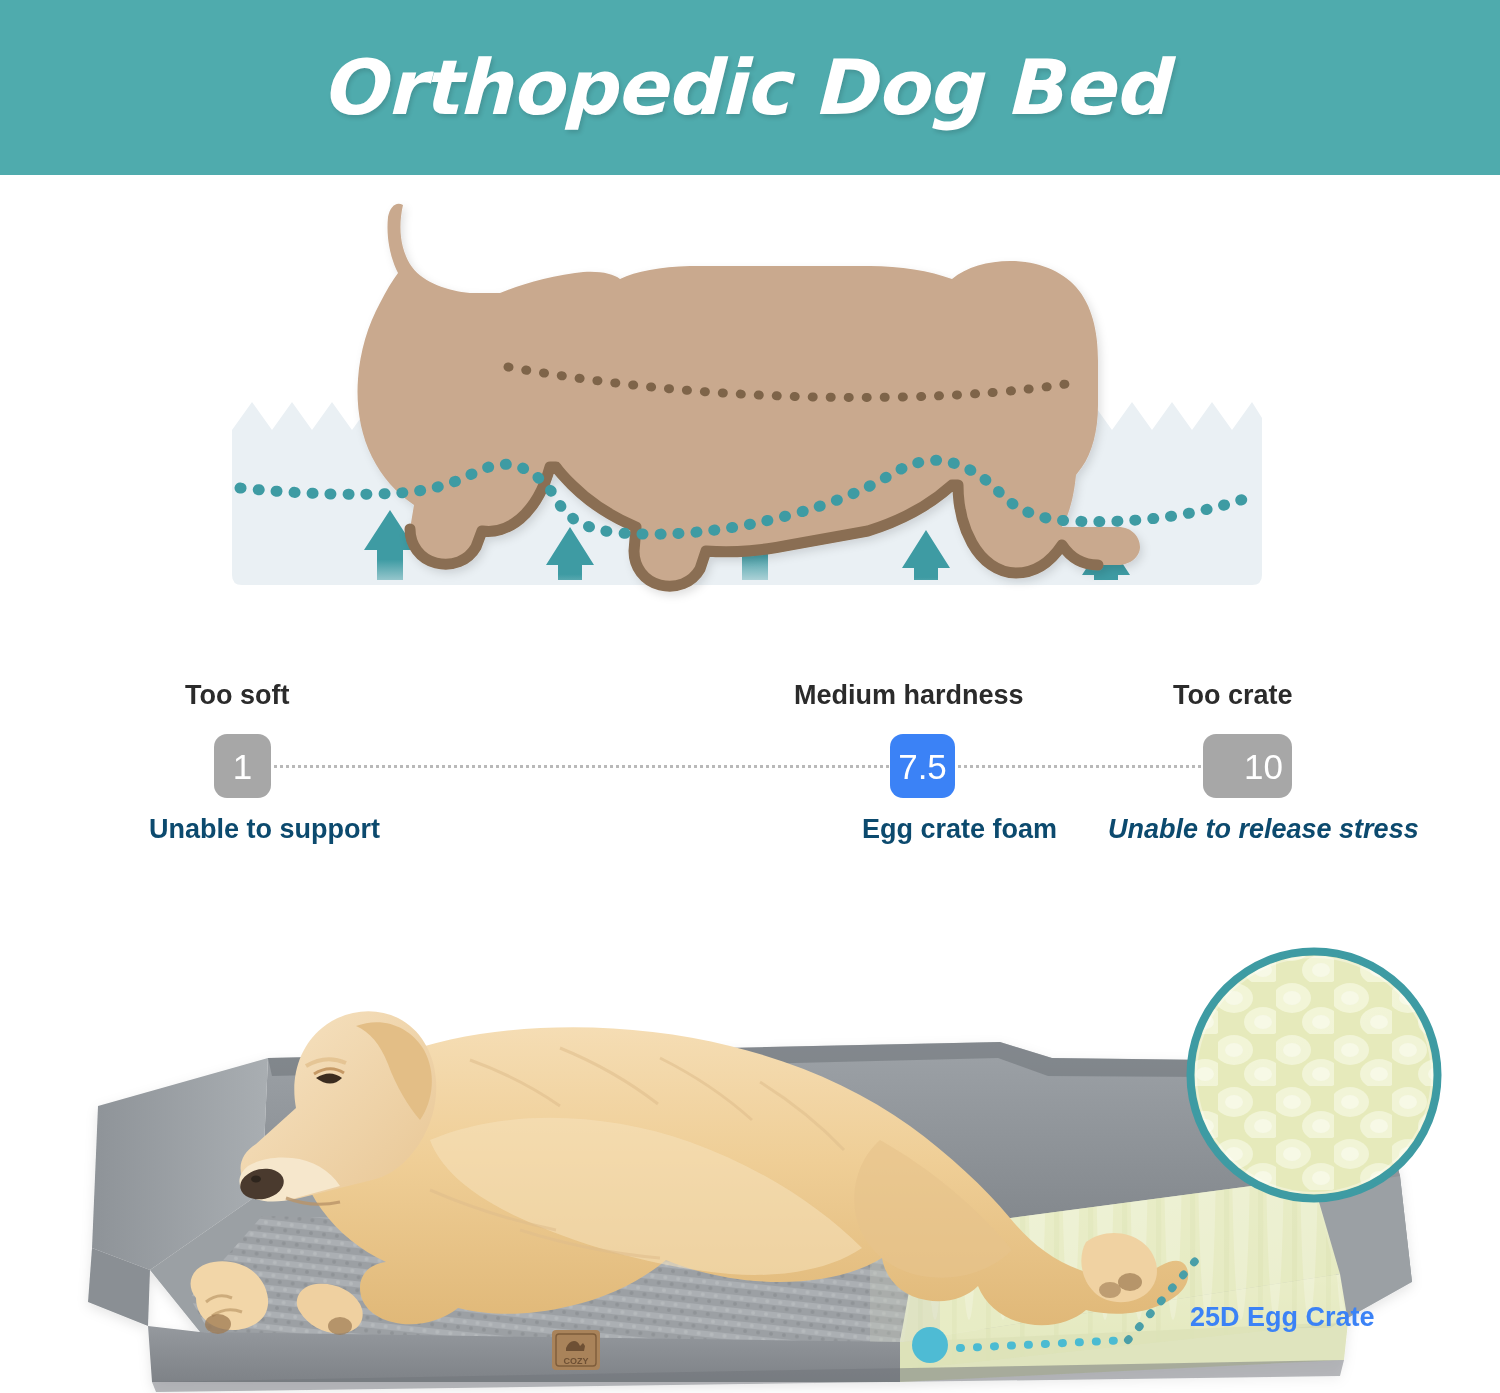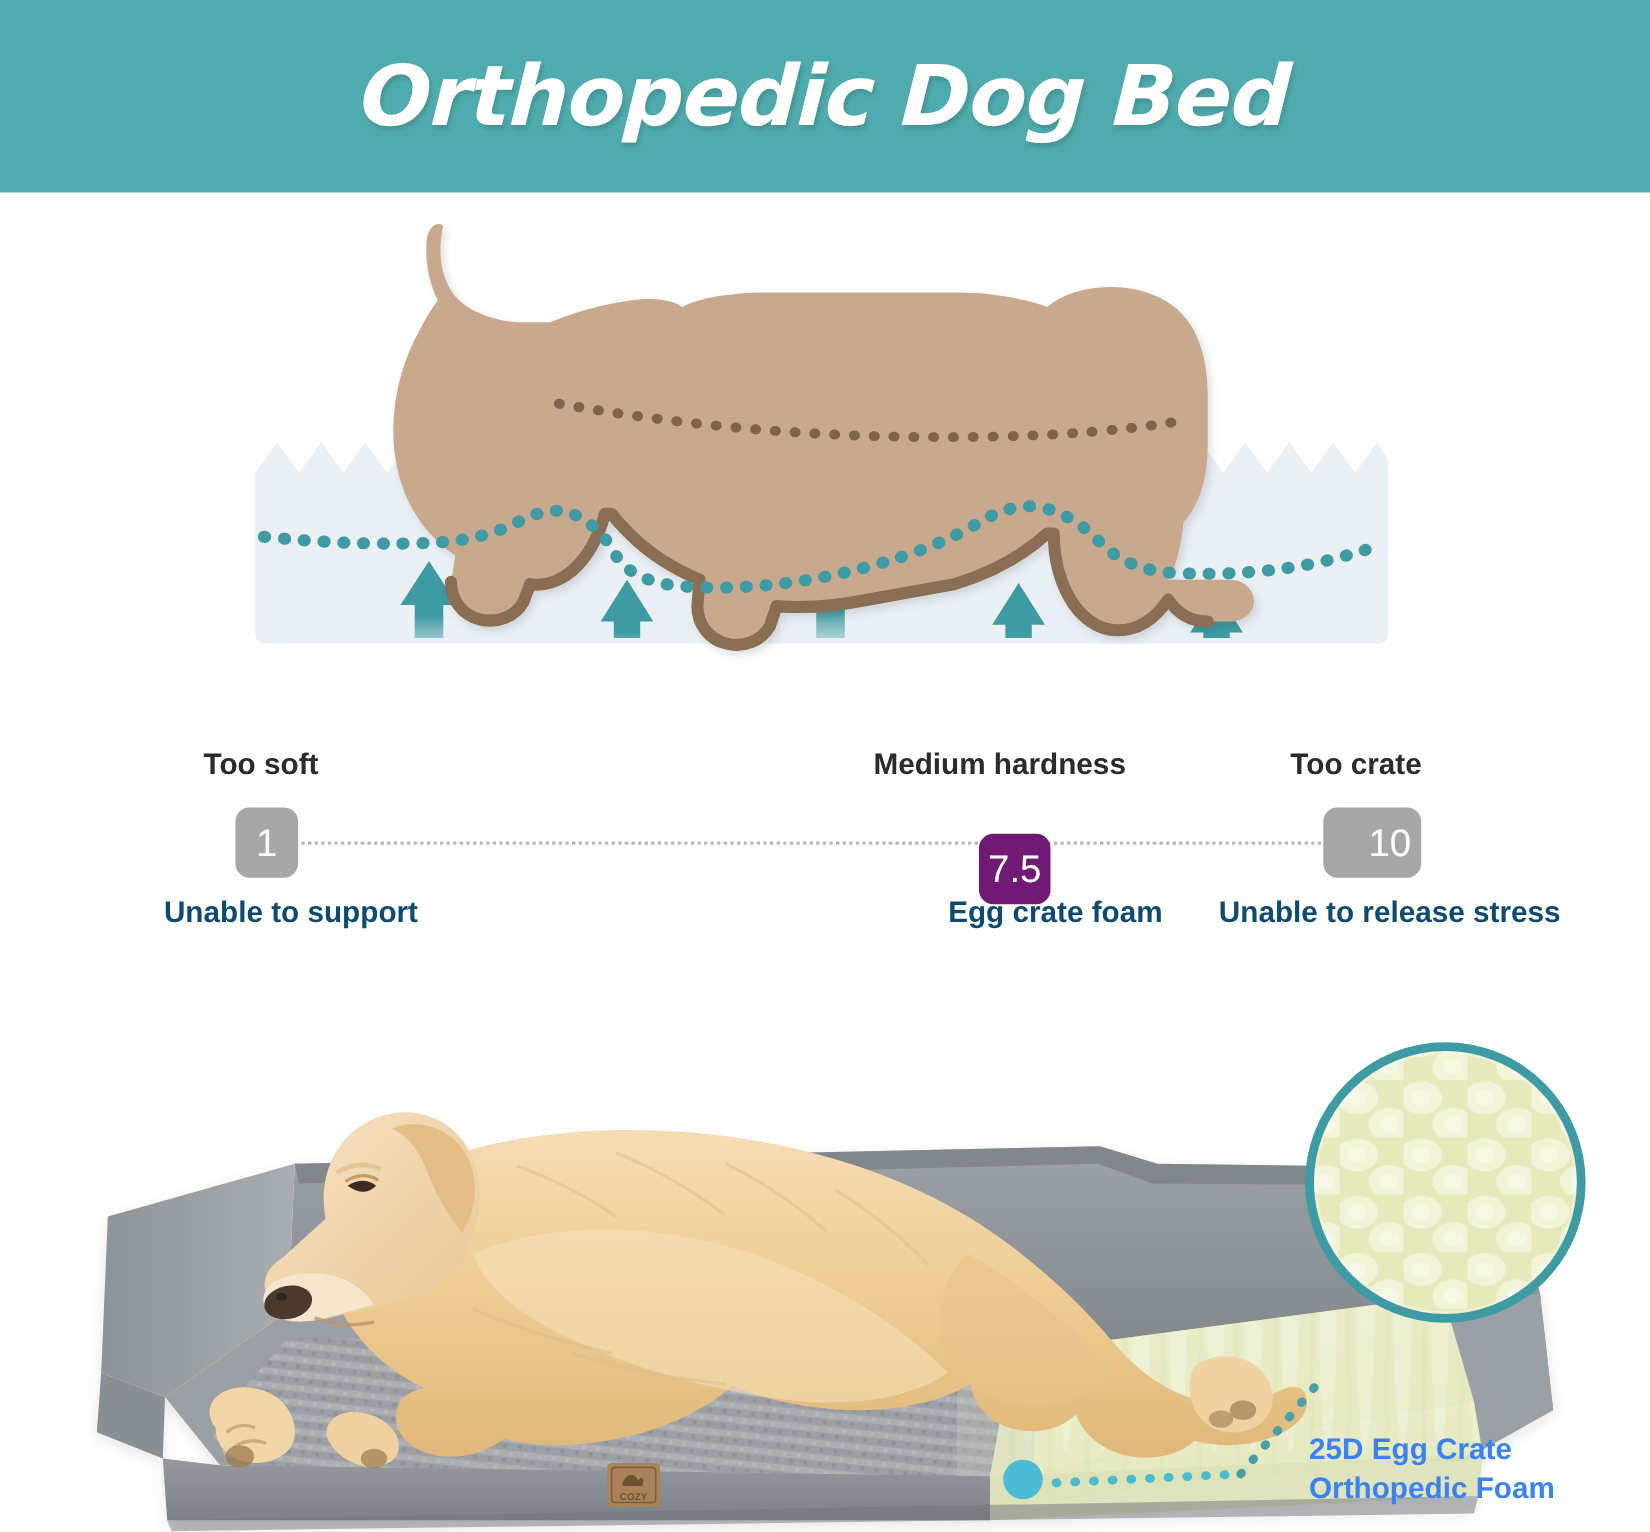--- a/index.html
+++ b/index.html
@@ -42,21 +42,21 @@
     border-top:3px dotted #b9b9b9;
   }
   .badge{
     position:absolute;top:74px;
     width:57px;height:64px;border-radius:13px;
     display:flex;align-items:center;justify-content:center;
     color:#ffffff;font-size:35px;font-weight:normal;line-height:1;
     font-family:"Liberation Sans","DejaVu Sans",sans-serif;
   }
   .badge.gray{background:#a7a7a7;}
-  .badge.teal{background:#701a75;width:65px;margin-top:24px;}
+  .badge.teal{background:#3b82f6;width:65px;}
 
   
   .photo{position:absolute;left:0;top:930px;width:1500px;height:463px;}
   .photo svg{display:block;}
 
   
   .callout-caption{
     position:absolute;left:1190px;top:1300px;width:290px;
     font-size:27px;font-weight:bold;color:#3b82f6;line-height:1.33;
     text-align:left;
@@ -206,21 +206,21 @@
   <div class="scale-top-label" style="left:794px;top:20px;">Medium hardness</div>
   <div class="badge teal" style="left:890px;">
     <span>7.5</span>
   </div>
   <div class="scale-bot-label" style="left:787px;top:153px;width:270px;">Egg crate foam</div>
 
   <div class="scale-top-label" style="left:1173px;top:20px;">Too crate</div>
   <div class="badge gray" style="left:1203px;padding-left:32px;">
     <span>10</span>
   </div>
-  <div class="scale-bot-label" style="left:1108px;top:153px;width:254px;">Unable to release stress</div>
+  <div class="scale-bot-label" style="left:1108px;top:153px;width:254px;font-style:italic;">Unable to release stress</div>
 </div>
 
 <div class="photo">
   <svg width="1500" height="463" viewBox="0 0 1500 463" xmlns="http://www.w3.org/2000/svg">
     <defs>
       <linearGradient id="bolsterBack" x1="0" y1="0" x2="0" y2="1">
         <stop offset="0%" stop-color="#9DA2A7"></stop>
         <stop offset="100%" stop-color="#82878C"></stop>
       </linearGradient>
       <linearGradient id="bolsterLeft" x1="0" y1="0" x2="1" y2="0">
@@ -422,14 +422,13 @@
         <circle cx="1314" cy="145" r="121" fill="url(#eggcrate)" opacity=".95"></circle>
       </g>
       <circle cx="1314" cy="145" r="122" fill="none" stroke="#3E9BA3" stroke-width="5"></circle>
       <circle cx="1314" cy="145" r="118" fill="none" stroke="#FFFFFF" stroke-width="2" opacity=".35"></circle>
     </g>
   </svg>
 </div>
 
 <div class="callout-caption">
   <div>25D Egg Crate</div>
-  <div>Orthopedic Foam</div>
 </div>
 
 </body></html>

